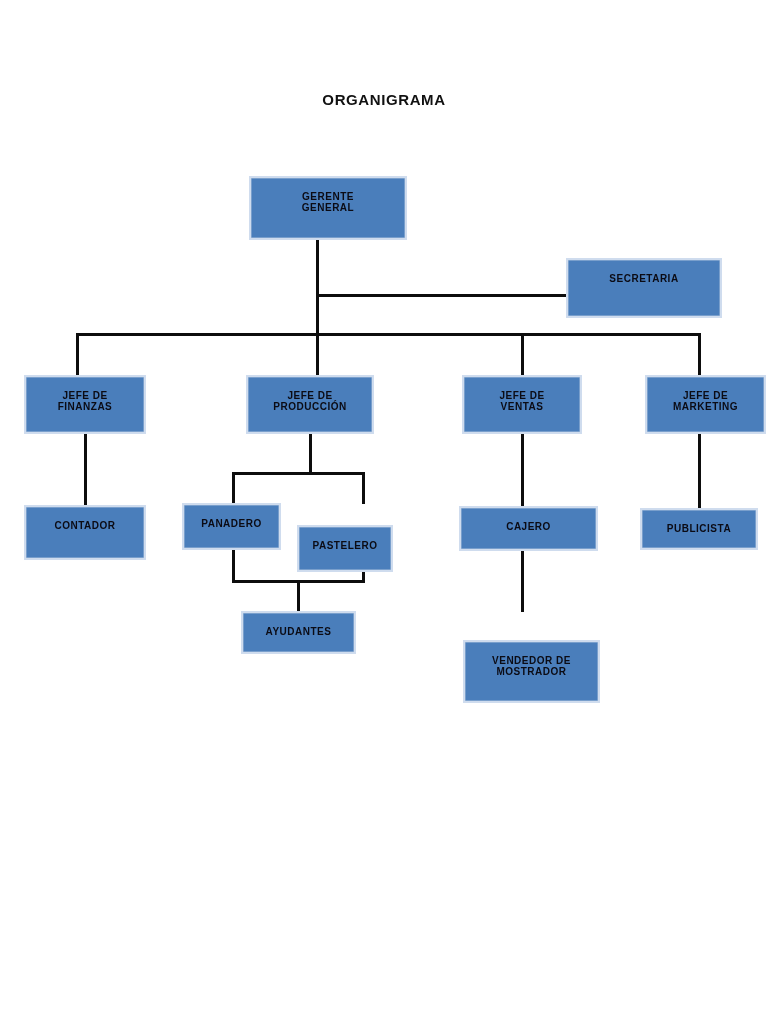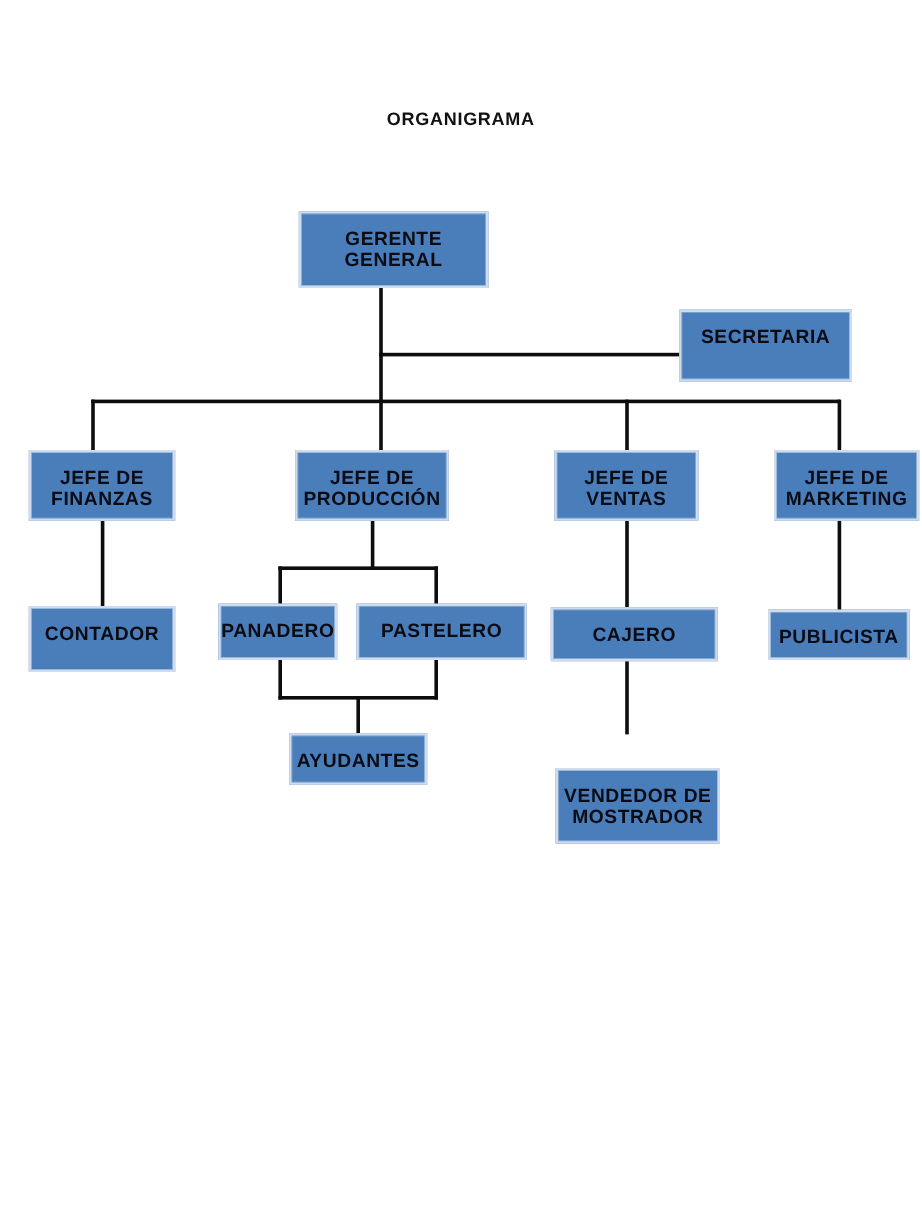--- a/index.html
+++ b/index.html
@@ -38,21 +38,21 @@
   .hline { height: 3px; }
 
   
   .node {
     position: absolute;
     box-sizing: border-box;
     background: #4a7ebb;
     border: 2px solid #cfdcee;
     box-shadow: 0 0 0 0.5px #a8c0dd inset;
     color: #0b0b14;
-    font-size: 16px;
+    font-size: 10px;
     font-weight: bold;
     letter-spacing: 0.5px;
     text-align: center;
     display: flex;
     flex-direction: column;
     align-items: center;
     z-index: 2;
   }
   .node .ln {
     display: block;
@@ -98,21 +98,21 @@
   <div class="line vline" style="left:521px; top:434px; height:72px;"></div>
   <div class="line vline" style="left:521px; top:551px; height:61px;"></div>
 
   <div class="line vline" style="left:698px; top:434px; height:75px;"></div>
 
   <div class="node two-line" style="left:249px; top:176px; width:158px; height:64px;">
     <span class="ln">GERENTE</span>
     <span class="ln">GENERAL</span>
   </div>
 
-  <div class="node top-line" style="left:566px; top:258px; width:144px; height:60px;">
+  <div class="node top-line" style="left:566px; top:258px; width:156px; height:60px;">
     <span class="ln">SECRETARIA</span>
   </div>
 
   <div class="node two-line" style="left:24px; top:375px; width:122px; height:59px;">
     <span class="ln">JEFE DE</span>
     <span class="ln">FINANZAS</span>
   </div>
 
   <div class="node two-line" style="left:246px; top:375px; width:128px; height:59px;">
     <span class="ln">JEFE DE</span>
@@ -130,21 +130,21 @@
   </div>
 
   <div class="node top-line" style="left:24px; top:505px; width:122px; height:55px;">
     <span class="ln">CONTADOR</span>
   </div>
 
   <div class="node top-line" style="left:182px; top:503px; width:99px; height:47px;">
     <span class="ln">PANADERO</span>
   </div>
 
-  <div class="node top-line" style="left:297px; top:503px; width:142px; height:47px;">
+  <div class="node top-line" style="left:297px; top:525px; width:96px; height:47px;">
     <span class="ln">PASTELERO</span>
   </div>
 
   <div class="node top-line" style="left:459px; top:506px; width:139px; height:45px;">
     <span class="ln">CAJERO</span>
   </div>
 
   <div class="node top-line" style="left:640px; top:508px; width:118px; height:42px;text-align:center;">
     <span class="ln">PUBLICISTA</span>
   </div>

